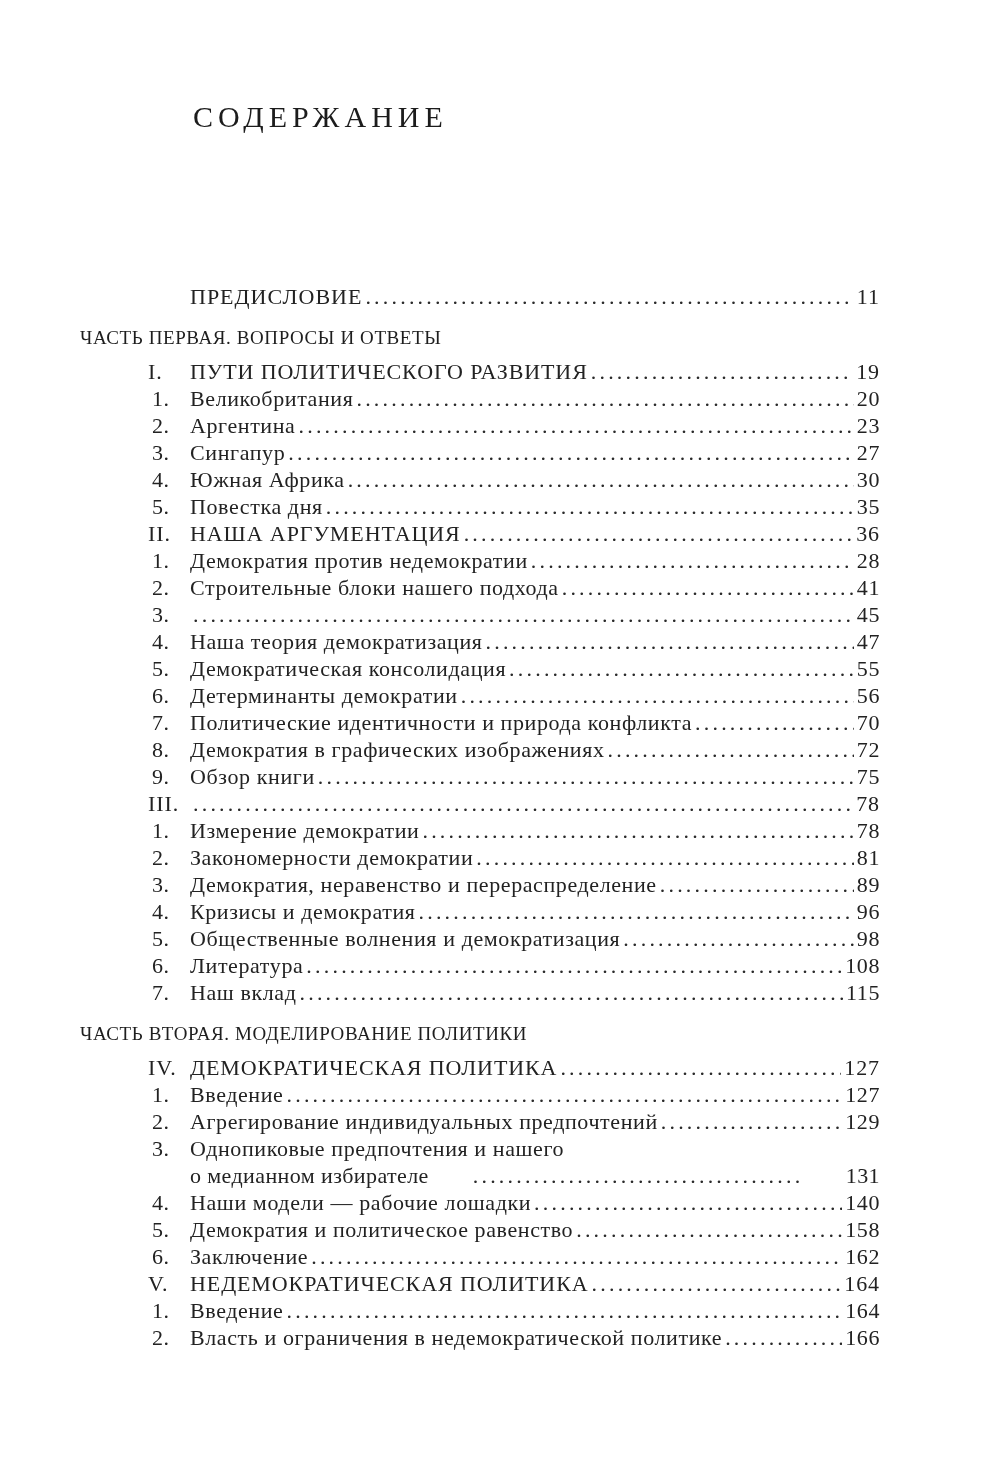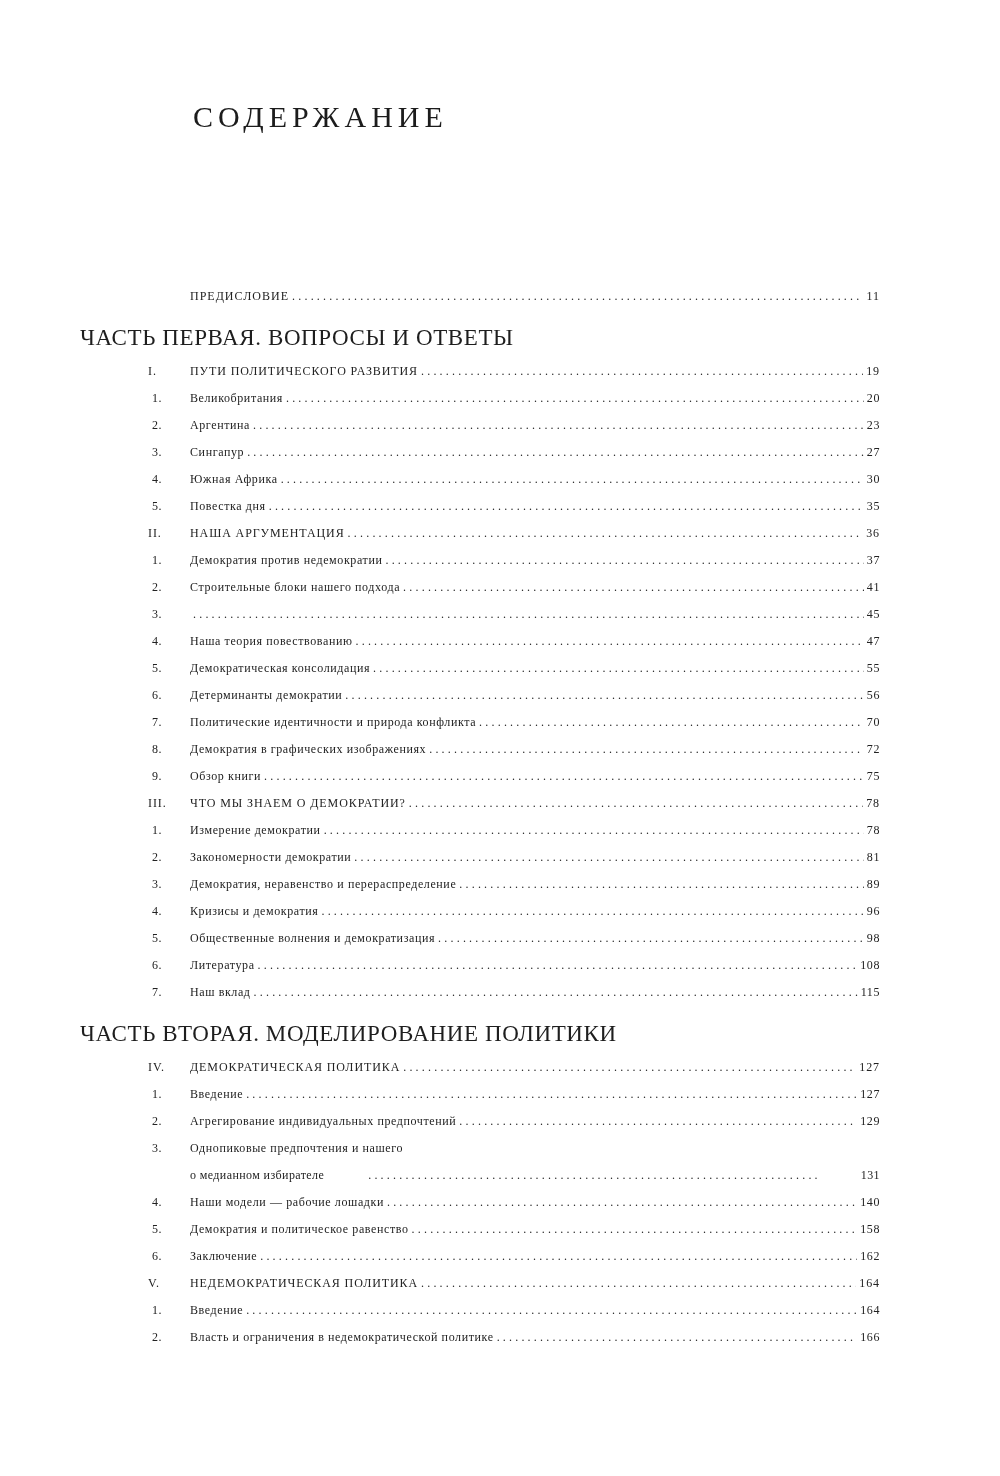--- a/index.html
+++ b/index.html
@@ -30,21 +30,21 @@
   }
   .toc {
     position: absolute;
     left: 80px;
     top: 283px;
     width: 800px;
   }
   .row {
     display: flex;
     align-items: baseline;
-    font-size: 12px;
+    font-size: 22px;
     line-height: 27px;
     letter-spacing: 0.4px;
     white-space: nowrap;
   }
   .row .label {
     flex: 0 0 auto;
   }
   .row .num {
     flex: 0 0 auto;
   }
@@ -78,21 +78,21 @@
     letter-spacing: 0.6px;
   }
   .row.item .num {
     width: 38px;
   }
   .row.cont {
     padding-left: 110px;
     gap: 41px;
   }
   .row.part {
-    font-size: 23px;
+    font-size: 19px;
     line-height: 30px;
     letter-spacing: 0.6px;
     margin-top: 13px;
     margin-bottom: 5px;
     color: #1e1e1e;
   }
   .row.first {
     margin-bottom: 3px;
   }
 </style>
@@ -149,36 +149,36 @@
       <div class="row chapter">
         <span class="num">II.</span>
         <span class="label">НАША АРГУМЕНТАЦИЯ</span>
         <span class="dots"></span>
         <span class="pagenum">36</span>
       </div>
       <div class="row item">
         <span class="num">1.</span>
         <span class="label">Демократия против недемократии</span>
         <span class="dots"></span>
-        <span class="pagenum">37</span>
+        <span class="pagenum">28</span>
       </div>
       <div class="row item">
         <span class="num">2.</span>
         <span class="label">Строительные блоки нашего подхода</span>
         <span class="dots"></span>
         <span class="pagenum">41</span>
       </div>
       <div class="row item">
         <span class="num">3.</span>
         <span class="dots"></span>
         <span class="pagenum">45</span>
       </div>
       <div class="row item">
         <span class="num">4.</span>
-        <span class="label">Наша теория повествованию</span>
+        <span class="label">Наша теория демократизация</span>
         <span class="dots"></span>
         <span class="pagenum">47</span>
       </div>
       <div class="row item">
         <span class="num">5.</span>
         <span class="label">Демократическая консолидация</span>
         <span class="dots"></span>
         <span class="pagenum">55</span>
       </div>
       <div class="row item">
@@ -200,21 +200,20 @@
         <span class="pagenum">72</span>
       </div>
       <div class="row item">
         <span class="num">9.</span>
         <span class="label">Обзор книги</span>
         <span class="dots"></span>
         <span class="pagenum">75</span>
       </div>
       <div class="row chapter">
         <span class="num">III.</span>
-        <span class="label">ЧТО МЫ ЗНАЕМ О ДЕМОКРАТИИ?</span>
         <span class="dots"></span>
         <span class="pagenum">78</span>
       </div>
       <div class="row item">
         <span class="num">1.</span>
         <span class="label">Измерение демократии</span>
         <span class="dots"></span>
         <span class="pagenum">78</span>
       </div>
       <div class="row item">

